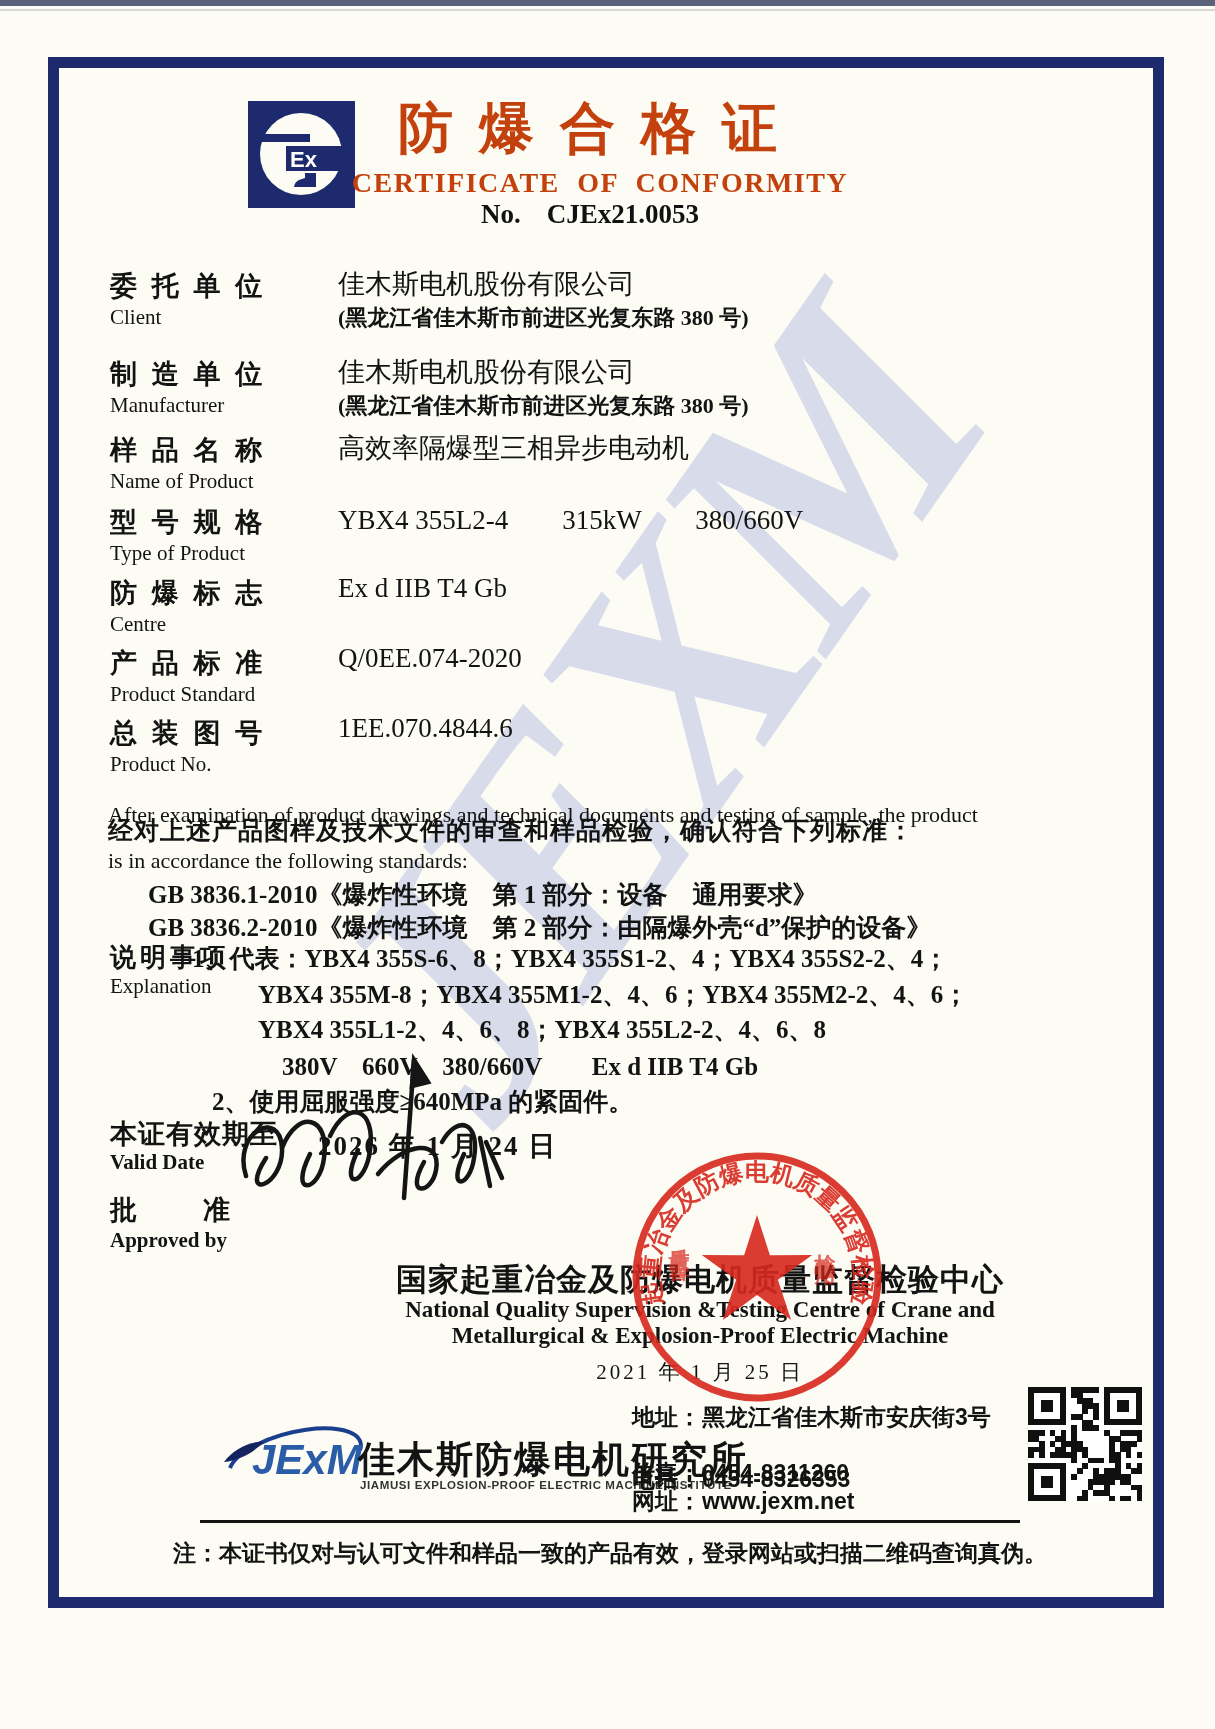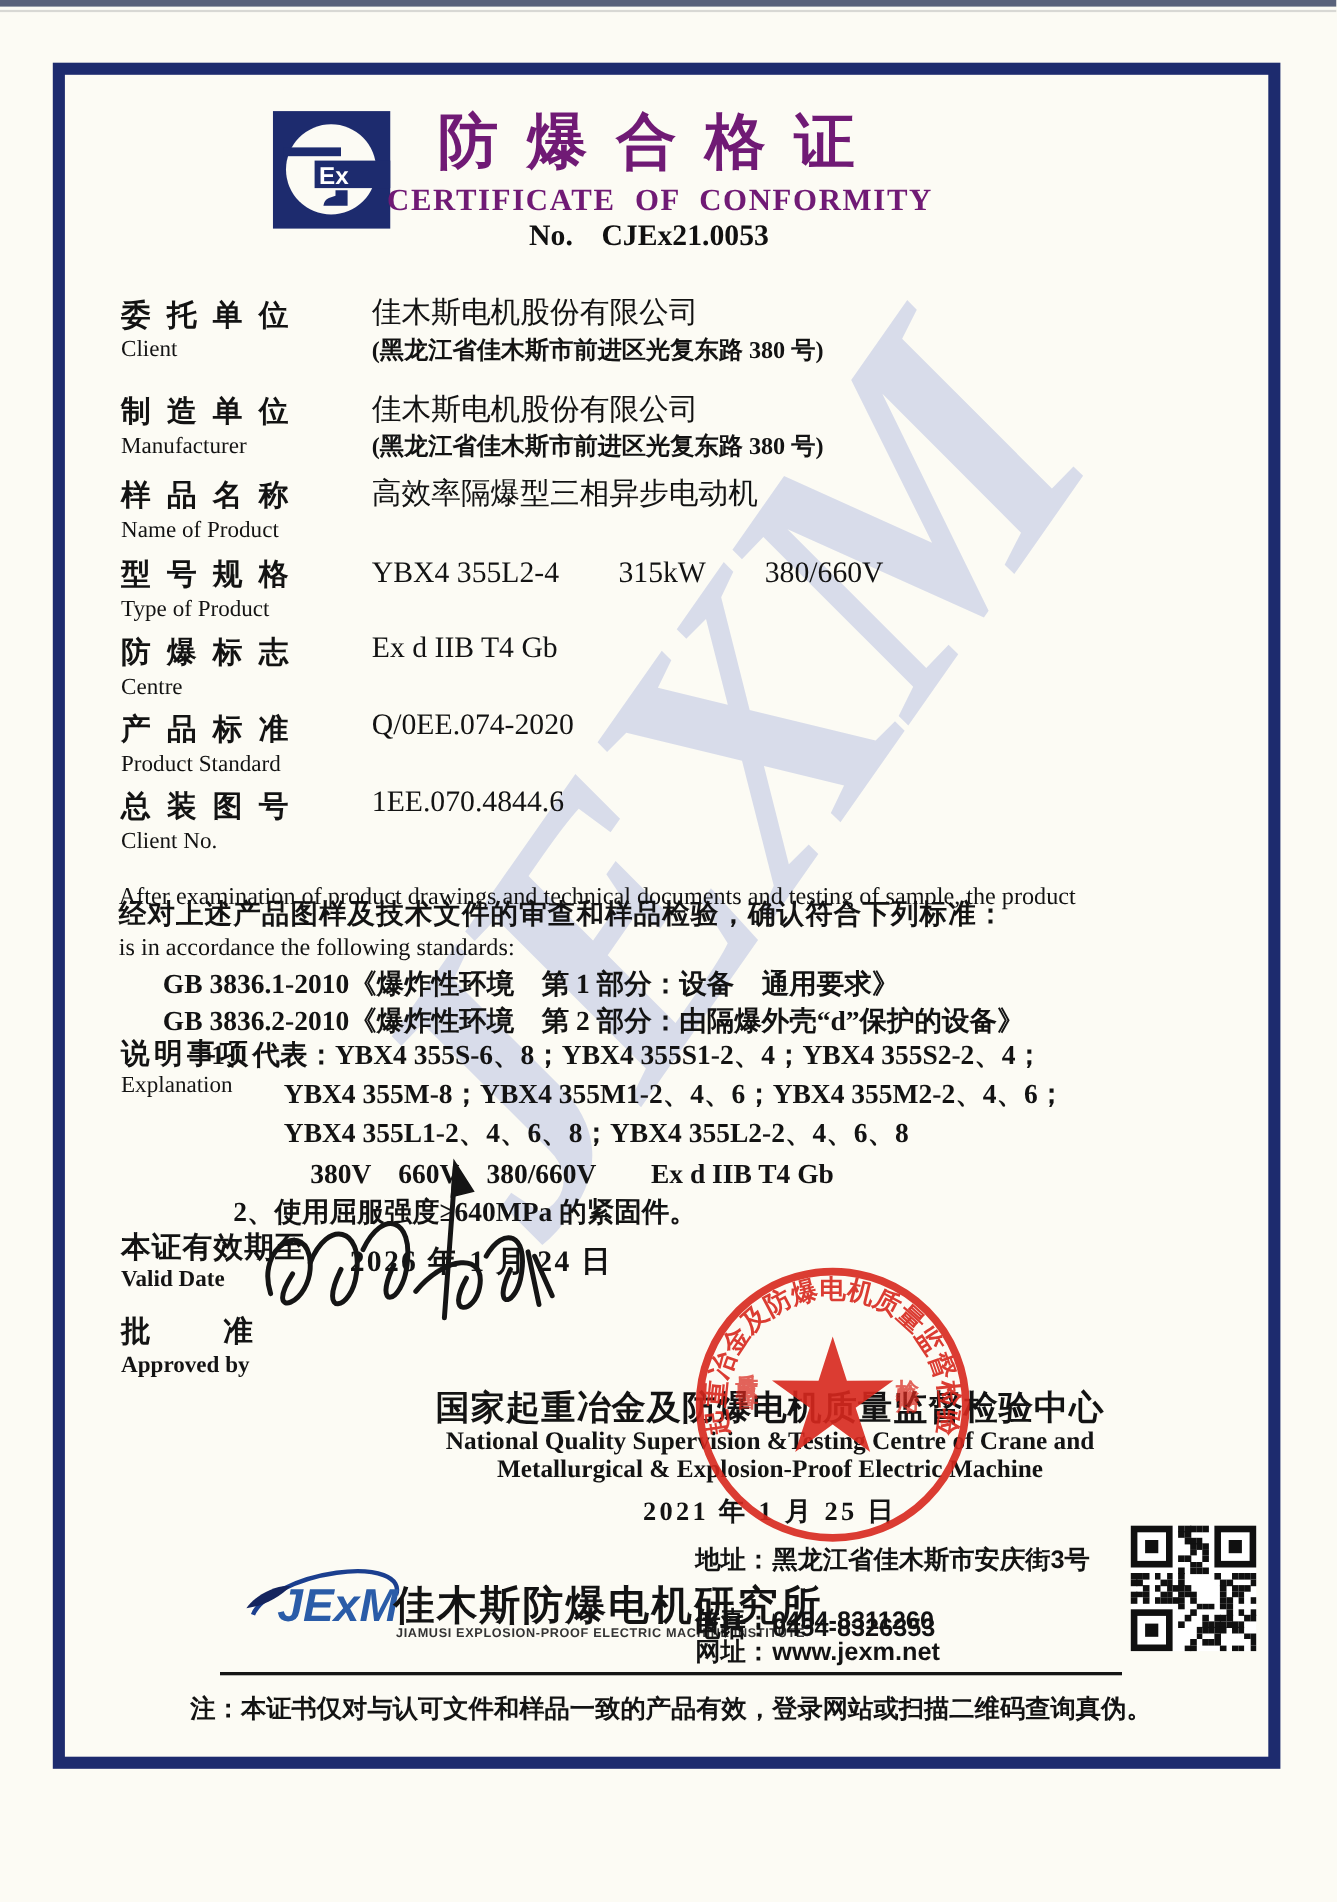--- a/index.html
+++ b/index.html
@@ -3,21 +3,21 @@
 <meta charset="utf-8">
 <style>
   html,body{margin:0;padding:0;}
   body{
     width:1215px;height:1729px;position:relative;overflow:hidden;
     background:#fcfbf4;
     font-family:"Liberation Serif","DejaVu Serif",serif;
     color:#131313;
   }
   .abs{position:absolute;}
-  .navy{color:#701a75;}
+  .navy{color:#c2410c;}
   .scan-band{left:0;top:0;width:1215px;height:6px;background:#59627a;}
   .scan-line{left:0;top:9px;width:1215px;height:2px;background:#d8d8d4;}
   .cert-border{
     left:48px;top:57px;width:1116px;height:1551px;box-sizing:border-box;
     border:11px solid #1d2b6e;background:transparent;z-index:1;
   }
   .watermark{
     left:220px;top:280px;width:860px;height:860px;z-index:0;
     display:flex;align-items:center;justify-content:center;
     transform:rotate(-55deg);
@@ -119,21 +119,21 @@
 
 <div class="abs label-cn content" style="top:575px">防 爆 标 志</div>
 <div class="abs label-en content" style="top:612px">Centre</div>
 <div class="abs value content" style="top:573px">Ex d IIB T4 Gb</div>
 
 <div class="abs label-cn content" style="top:645px">产 品 标 准</div>
 <div class="abs label-en content" style="top:682px">Product Standard</div>
 <div class="abs value content" style="top:643px">Q/0EE.074-2020</div>
 
 <div class="abs label-cn content" style="top:715px">总 装 图 号</div>
-<div class="abs label-en content" style="top:752px">Client No.</div>
+<div class="abs label-en content" style="top:752px">Product No.</div>
 <div class="abs value content" style="top:713px">1EE.070.4844.6</div>
 
 <div class="abs stmt-cn content">经对上述产品图样及技术文件的审查和样品检验，确认符合下列标准：</div>
 <div class="abs stmt-en content" style="top:802px">After examination of product drawings and technical documents and testing of sample, the product</div>
 <div class="abs stmt-en content" style="top:848px">is in accordance the following standards:</div>
 <div class="abs std-line content" style="top:878px">GB 3836.1-2010《爆炸性环境　第 1 部分：设备　通用要求》</div>
 <div class="abs std-line content" style="top:911px">GB 3836.2-2010《爆炸性环境　第 2 部分：由隔爆外壳“d”保护的设备》</div>
 
 <div class="abs label-cn content" style="top:940px;font-size:26px">说明事项</div>
 <div class="abs label-en content" style="top:974px">Explanation</div>
@@ -159,21 +159,21 @@
     <path d="M196 14 L 210 36 L 194 40 Z" fill="#151515"></path>
     <path d="M160 128 C 186 96, 224 92, 218 124 C 214 148, 186 152, 206 116"></path>
     <path d="M224 96 C 240 68, 262 76, 256 112 C 252 142, 228 146, 246 108"></path>
     <path d="M262 92 L 272 140 M268 96 L 284 132"></path>
   </g>
 </svg>
 
 <div class="abs center-box content" style="top:1259px;font-size:31px;font-weight:bold;letter-spacing:1px">国家起重冶金及防爆电机质量监督检验中心</div>
 <div class="abs center-box content" style="top:1297px;font-size:23px;font-weight:bold">National Quality Supervision &amp;Testing Centre of Crane and</div>
 <div class="abs center-box content" style="top:1323px;font-size:23px;font-weight:bold">Metallurgical &amp; Explosion-Proof Electric Machine</div>
-<div class="abs center-box content" style="top:1358px;font-size:24px;font-weight:bold;letter-spacing:3px">2021 年 1 月 25 日</div>
+<div class="abs center-box content" style="top:1358px;font-size:21px;font-weight:normal;letter-spacing:3px">2021 年 1 月 25 日</div>
 
 <div class="abs stamp-wrap">
   <svg width="265" height="265" viewBox="0 0 265 265">
     <circle cx="132" cy="132" r="121" fill="none" stroke="#d8281e" stroke-width="7"></circle>
     <path id="seal-arc" d="M 41 169 A 98 98 0 1 1 223 169" fill="none"></path>
     <text font-size="24" font-weight="bold" fill="#d8281e" font-family="Liberation Serif, DejaVu Serif, serif">
       <textPath href="#seal-arc" startOffset="50%" text-anchor="middle">国家起重冶金及防爆电机质量监督检验中心</textPath>
     </text>
     <polygon points="132,70 144.9,110.2 187.2,110.1 152.9,134.8 166.1,174.9 132,150 97.9,174.9 111.1,134.8 76.8,110.1 119.1,110.2" fill="#d8281e"></polygon>
   </svg>

